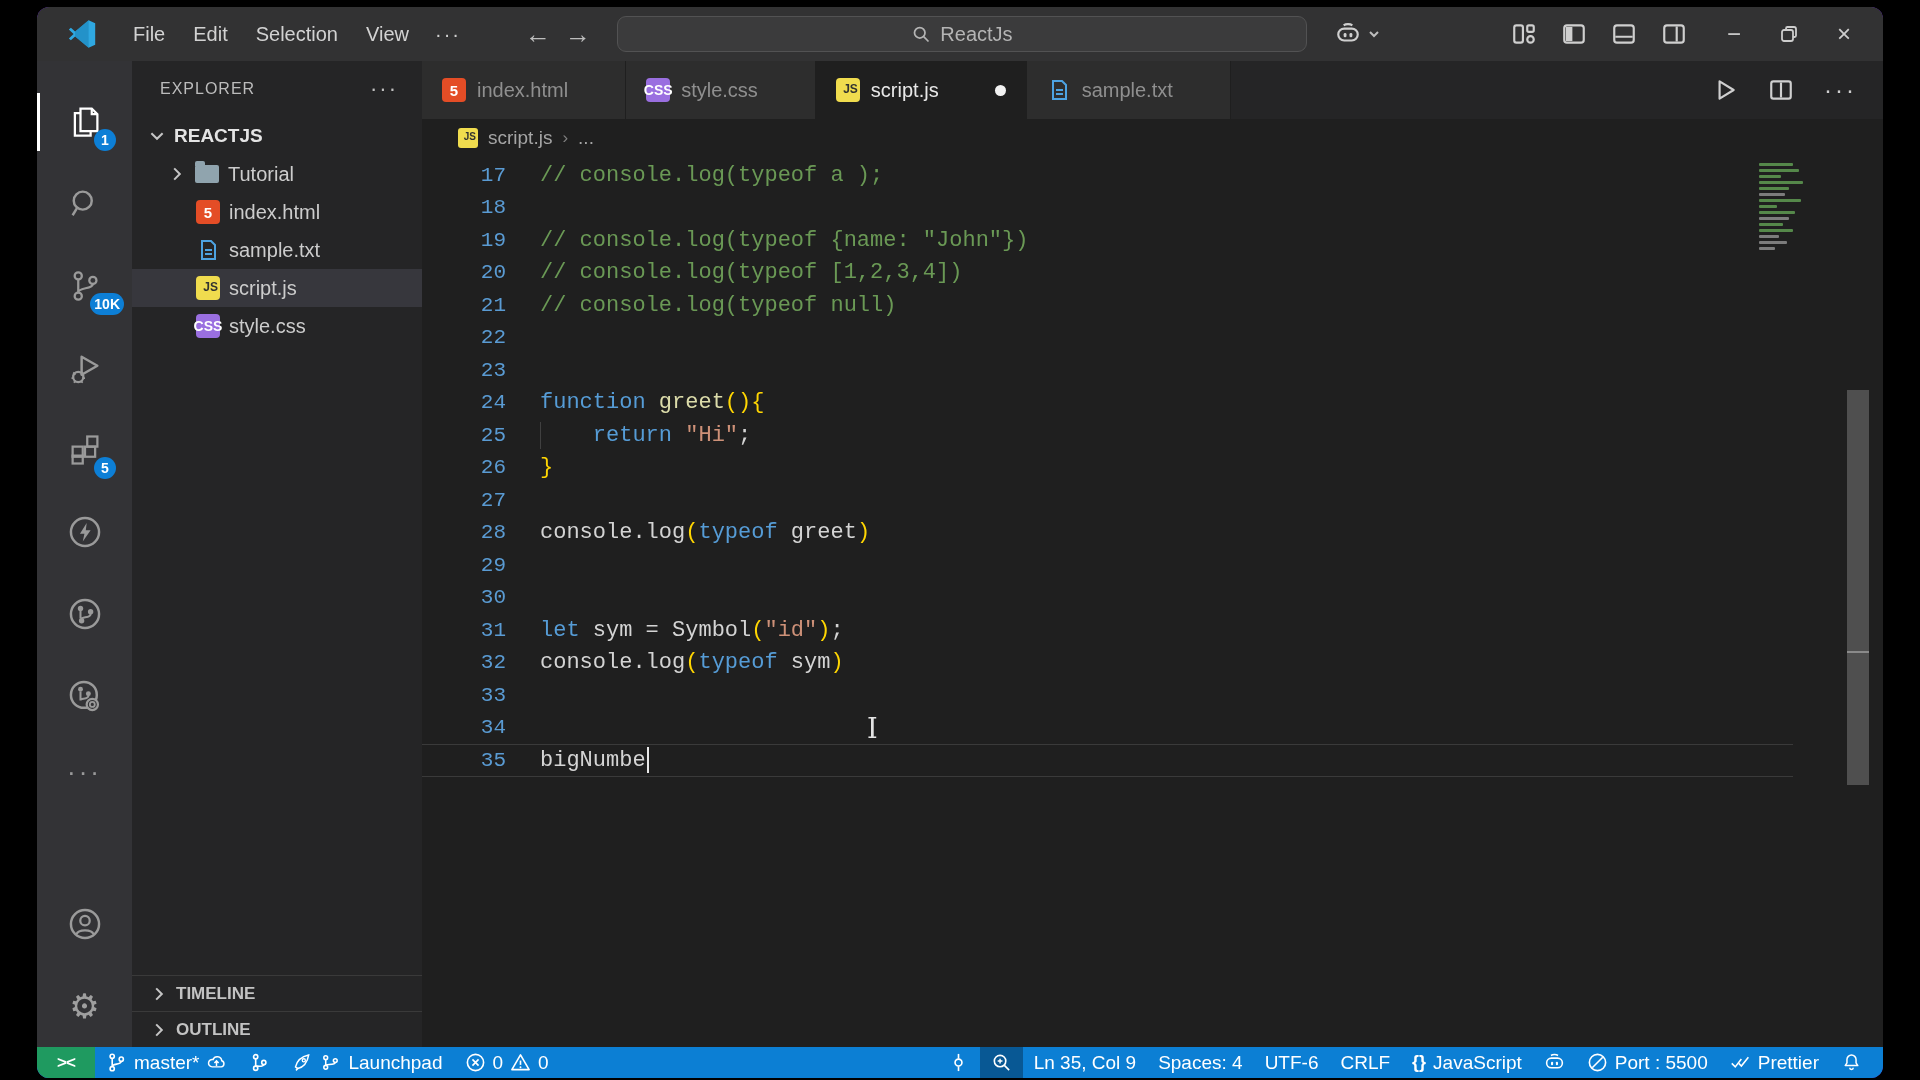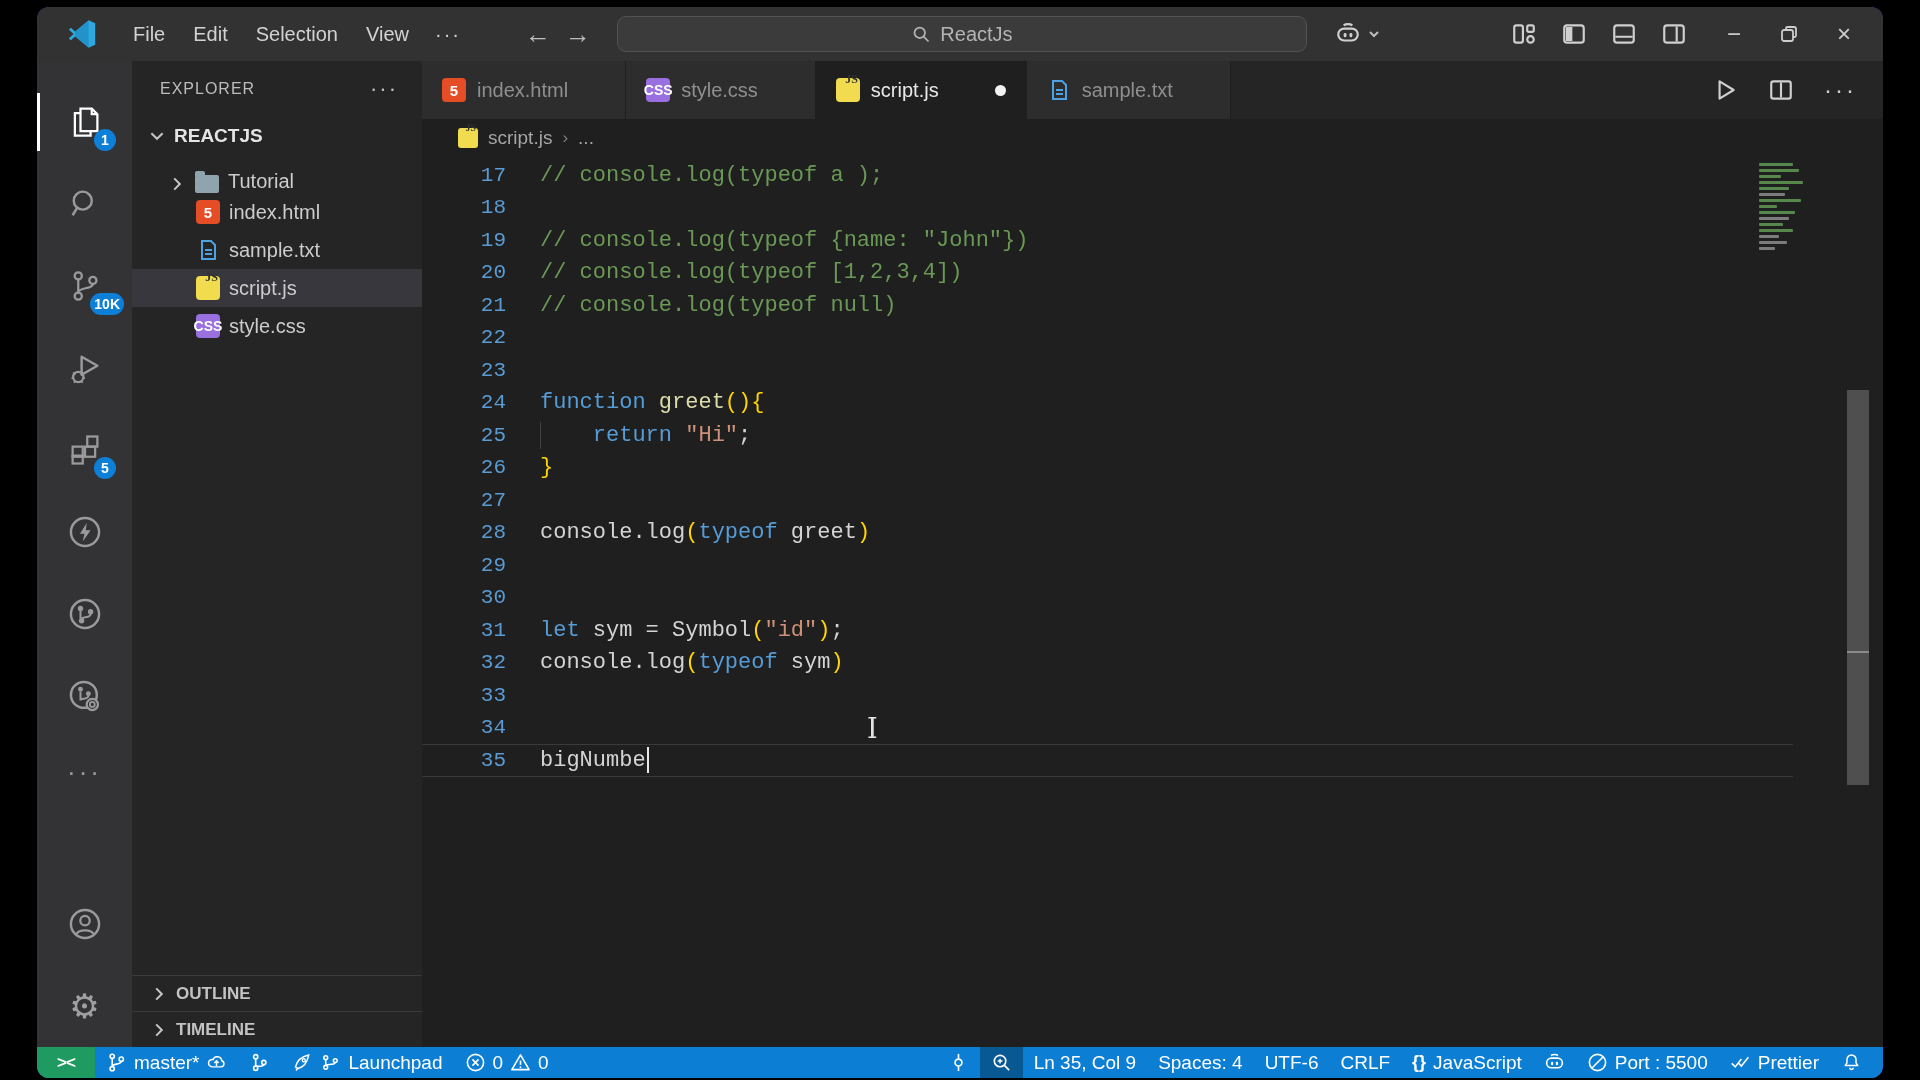--- a/index.html
+++ b/index.html
@@ -56,31 +56,31 @@
   
   .sidebar { width:290px; background:#252526; flex:none; display:flex;
              flex-direction:column; color:#cccccc; }
   .sb-header { height:56px; display:flex; align-items:center; padding:0 24px 0 28px; }
   .sb-header-label { font-size:16px; letter-spacing:1px; color:#bcbcbc; }
   .sb-header-more { margin-left:auto; font-size:22px; letter-spacing:2px; color:#c0c0c0; }
   .tree-root { height:38px; display:flex; align-items:center; gap:8px;
                padding-left:16px; font-weight:bold; font-size:19px; color:#e4e4e4; }
   .tree-row { height:38px; display:flex; align-items:center; gap:9px;
               font-size:20px; color:#cccccc; }
-  .tree-row.folder { padding-left:36px;align-items:flex-end; }
+  .tree-row.folder { padding-left:36px; }
   .tree-row.file { padding-left:64px; }
   .tree-row.selected { background:#37373d; }
   .chev { width:18px; height:18px; flex:none; color:#c5c5c5; }
   .ficon { width:24px; height:24px; flex:none; display:flex; align-items:center;
            justify-content:center; border-radius:4px; font-weight:bold; }
   .fi-html { background:#e44d26; color:#fff; font-size:15px; }
   .fi-css  { background:#9a6fe0; color:#fff; font-size:14px; }
   .fi-js   { background:#f0dc4e; color:#323330; font-size:12px;
              display:flex; align-items:flex-end; justify-content:flex-end;
-             padding:0 2px 15px 0;font-family:Liberation Serif, serif; }
+             padding:0 2px 6px 0; }
   .folder-shape { width:24px; height:18px; background:#90a4ae; border-radius:2px;
                   position:relative; }
   .folder-shape::before { content:""; position:absolute; top:-4px; left:0;
                   width:10px; height:5px; background:#90a4ae;
                   border-radius:2px 2px 0 0; }
   .sb-bottom { margin-top:auto; }
   .sb-section { height:36px; display:flex; align-items:center; gap:8px;
                 padding-left:18px; border-top:1px solid #3a3a3a;
                 font-size:17px; font-weight:bold; color:#c3c3c3; }
 
@@ -331,27 +331,27 @@
       </div>
       <div class="tree-row file">
         <span class="ficon fi-css">CSS</span>
         <span>style.css</span>
       </div>
       <div class="sb-bottom">
         <div class="sb-section">
           <svg class="chev" viewBox="0 0 16 16">
             <polyline points="5.5,3 10.5,8 5.5,13" fill="none" stroke="currentColor" stroke-width="1.8"></polyline>
           </svg>
-          <span>OUTLINE</span>
+          <span>TIMELINE</span>
         </div>
         <div class="sb-section">
           <svg class="chev" viewBox="0 0 16 16">
             <polyline points="5.5,3 10.5,8 5.5,13" fill="none" stroke="currentColor" stroke-width="1.8"></polyline>
           </svg>
-          <span>TIMELINE</span>
+          <span>OUTLINE</span>
         </div>
       </div>
     </div>
 
     <div class="editor-col">
       <div class="tabbar">
         <div class="tab">
           <span class="ficon fi-html">5</span>
           <span>index.html</span>
           <span class="tab-pad"></span>

